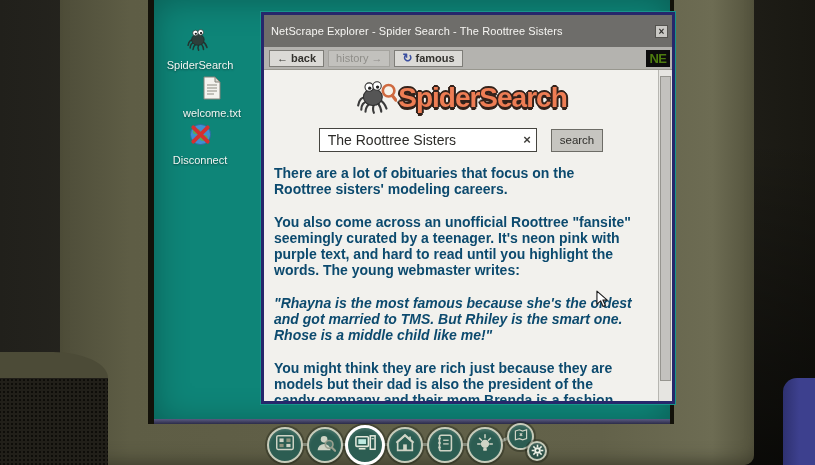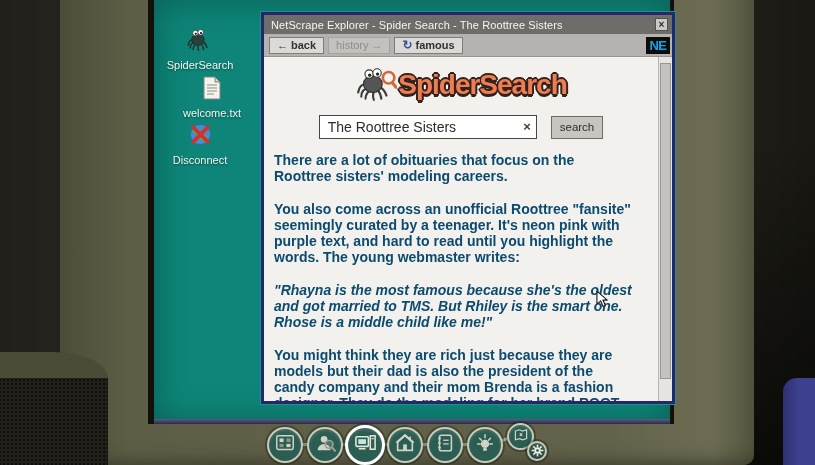--- a/index.html
+++ b/index.html
@@ -27,34 +27,34 @@
     box-shadow:inset 0 0 34px rgba(0,0,0,0.30);display:flex;flex-direction:column;}
   .desktop-main{position:relative;flex:1;}
   .screen-bottom-strip{height:5px;background:linear-gradient(#5a5a80,#2b2b49);}
   
   .dicon{position:absolute;width:84px;display:flex;flex-direction:column;align-items:center;gap:3px;cursor:default;}
   .dicon .lbl{font-size:11px;color:#f2f6f3;text-shadow:0 1px 2px rgba(0,0,0,0.45);}
   
   .window{position:absolute;left:107px;top:12px;width:414px;height:392px;z-index:2;
     background:#f2f1ed;border:3px solid #26276b;outline:1px solid #17958a;
     display:flex;flex-direction:column;}
-  .titlebar{height:19px;background:#6e6d6a;display:flex;align-items:center;
+  .titlebar{height:32px;background:#6e6d6a;display:flex;align-items:center;
     padding:0 4px 0 7px;flex:0 0 auto;}
   .titlebar .title{flex:1;font-size:11px;color:#f6f5f2;letter-spacing:0.1px;
     white-space:nowrap;overflow:hidden;}
   .close-btn{width:13px;height:13px;background:#cac9c5;border:1px solid #54534f;
     font-size:10px;line-height:11px;text-align:center;color:#2d2c29;font-weight:bold;}
   .toolbar{height:23px;background:#b4b3af;display:flex;align-items:center;gap:4px;
     padding:0 2px 0 5px;flex:0 0 auto;border-bottom:1px solid #98978f;}
   .tbtn{height:17px;display:flex;align-items:center;gap:3px;padding:0 7px;
     background:#dbdad6;border:1px solid #7e7d78;font-size:11px;font-weight:bold;color:#33322e;}
   .tbtn.disabled{background:#c2c1bd;border-color:#a4a39e;color:#8f8e89;font-weight:normal;}
   .tbtn .arrow{font-size:11px;}
   .tbtn .hist-ic{color:#3a4fa0;font-size:12px;font-weight:bold;}
-  .ne-badge{margin-left:auto;width:24px;height:17px;background:#0c0c0c;color:#0ea5e9;
+  .ne-badge{margin-left:auto;width:24px;height:17px;background:#0c0c0c;color:#4d7c0f;
     font-size:13px;font-weight:bold;display:flex;align-items:center;justify-content:center;letter-spacing:-0.5px;}
   .content{position:relative;flex:1;background:#f2f1ed;overflow:hidden;}
   .page-inner{position:absolute;left:0;top:0;right:14px;bottom:0;}
   
   .scrollbar{position:absolute;right:0;top:0;bottom:0;width:14px;background:#e6e5e1;
     border-left:1px solid #b7b6b1;}
   .scroll-thumb{position:absolute;left:1px;right:1px;top:6px;height:92%;
     background:#c3c2be;border:1px solid #96958f;}
   
   .logo-row{display:flex;align-items:center;justify-content:center;margin-top:7px;gap:1px;}

